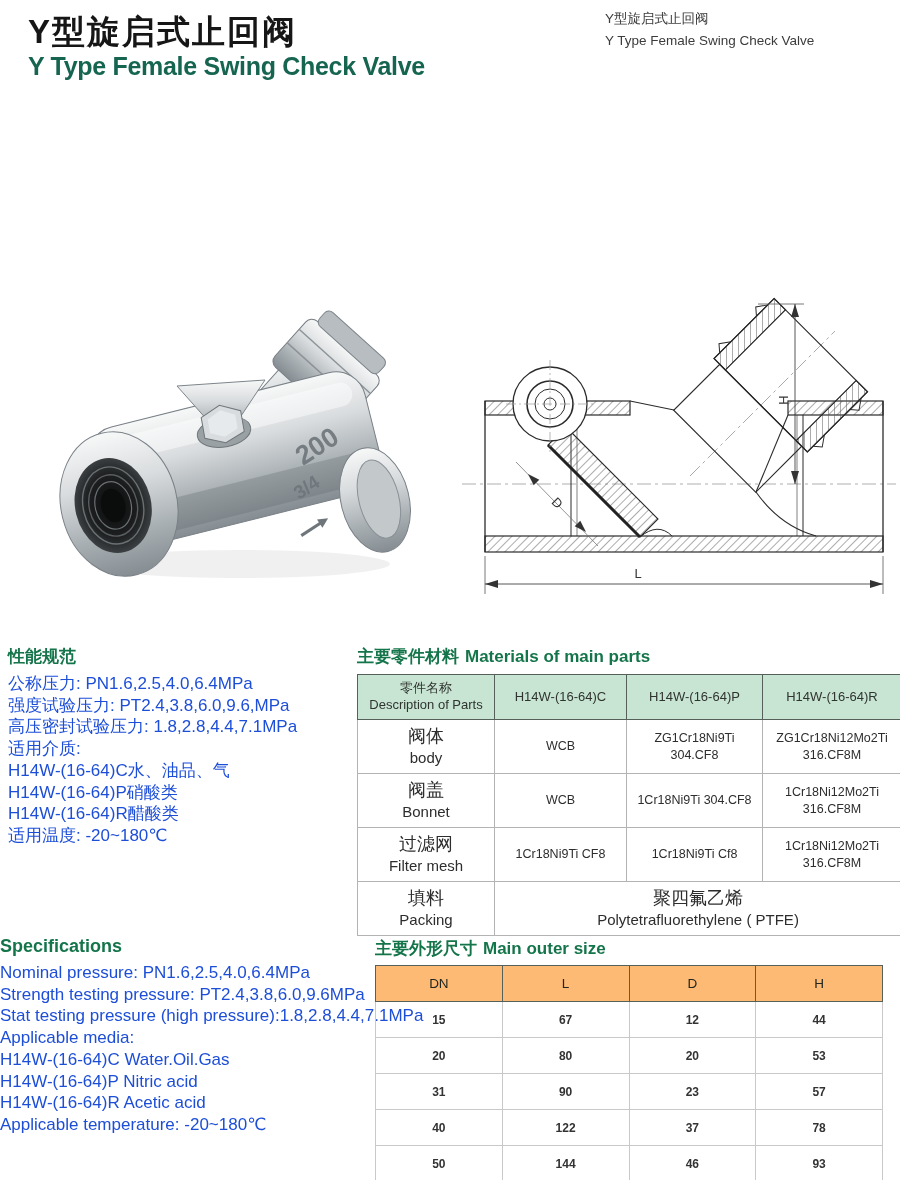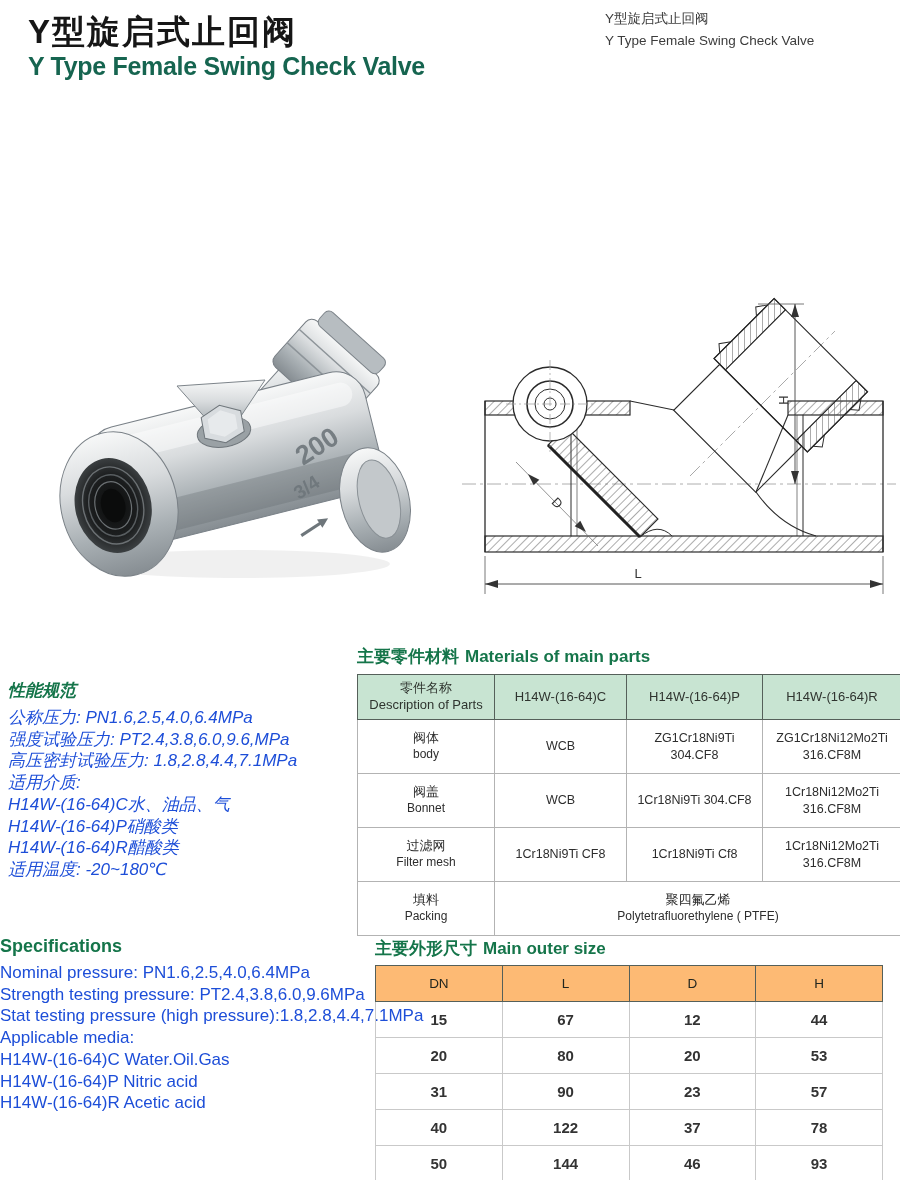--- a/index.html
+++ b/index.html
@@ -16,45 +16,45 @@
   .corner{position:absolute;left:605px;top:8px;font-size:13.5px;color:#3c3c3c;line-height:21.5px;}
   .corner .l1{font-weight:400;}
   
   .photo-fig{position:absolute;left:55px;top:288px;width:360px;height:300px;}
   .drawing-fig{position:absolute;left:458px;top:284px;width:442px;height:332px;}
   
   .sec{position:absolute;}
   .sec-heading{font-size:17px;font-weight:700;color:#15754a;margin:0 0 5px 0;}
   .sec-heading .en{margin-left:6px;}
   .spec-lines .line{font-size:17px;line-height:21.7px;color:#1d4ed8;white-space:nowrap;}
-  #perf{left:8px;top:679px;width:362px;font-style:italic;}
+  #perf{left:8px;top:645px;width:362px;}
   #specs{left:0;top:936px;width:366px;}
   #specs .sec-heading{font-size:18px;}
   #materials{left:357px;top:645px;width:512px;}
   #sizes{left:375px;top:937px;width:512px;}
   
   table{border-collapse:collapse;table-layout:fixed;width:508px;}
   .materials-table{margin-top:6px;}
   .materials-table th{
     background:#c8e4d2;border:1px solid #55605a;font-weight:400;font-size:13px;
     color:#2f342f;height:42px;padding:1px 4px;text-align:center;line-height:1.3;
   }
   .materials-table td{
     border:1px solid #b3b3b3;height:49px;text-align:center;vertical-align:middle;
     font-size:12.5px;color:#2d2d2d;padding:2px 6px;line-height:1.3;
   }
-  .materials-table .cell-zh{font-size:13px;}
-  .materials-table .cell-en{font-size:12px;}
+  .materials-table .cell-zh{font-size:18px;}
+  .materials-table .cell-en{font-size:15px;}
   .size-table{margin-top:5px;}
   .size-table th{
     background:#fdba74;border:1px solid #55605a;font-weight:400;font-size:13.5px;
     color:#22261f;height:33px;text-align:center;
   }
   .size-table td{
-    border:1px solid #c9c9c9;height:33px;text-align:center;font-size:15px;
+    border:1px solid #c9c9c9;height:33px;text-align:center;font-size:12px;
     font-weight:700;color:#333333;
   }
   
   .dimtxt{font-family:"Liberation Sans",sans-serif;font-size:13px;fill:#333;}
 </style>
 </head>
 <body>
 
 <div class="title-zh">Y型旋启式止回阀</div>
 <div class="title-en">Y Type Female Swing Check Valve</div>
@@ -278,20 +278,21 @@
 <div id="specs" class="sec">
   <div class="sec-heading">Specifications</div>
   <div class="spec-lines">
       <div class="line">Nominal pressure: PN1.6,2.5,4.0,6.4MPa</div>
       <div class="line">Strength testing pressure: PT2.4,3.8,6.0,9.6MPa</div>
       <div class="line">Stat testing pressure (high pressure):1.8,2.8,4.4,7.1MPa</div>
       <div class="line">Applicable media:</div>
       <div class="line">H14W-(16-64)C Water.Oil.Gas</div>
       <div class="line">H14W-(16-64)P Nitric acid</div>
       <div class="line">H14W-(16-64)R Acetic acid</div>
+      <div class="line">Applicable temperature: -20~180℃</div>
     </div>
 </div>
 
 <div id="sizes" class="sec">
   <div class="sec-heading">
     <span>主要外形尺寸</span><span class="en">Main outer size</span>
   </div>
   <table class="size-table">
     <thead>
       <tr>

